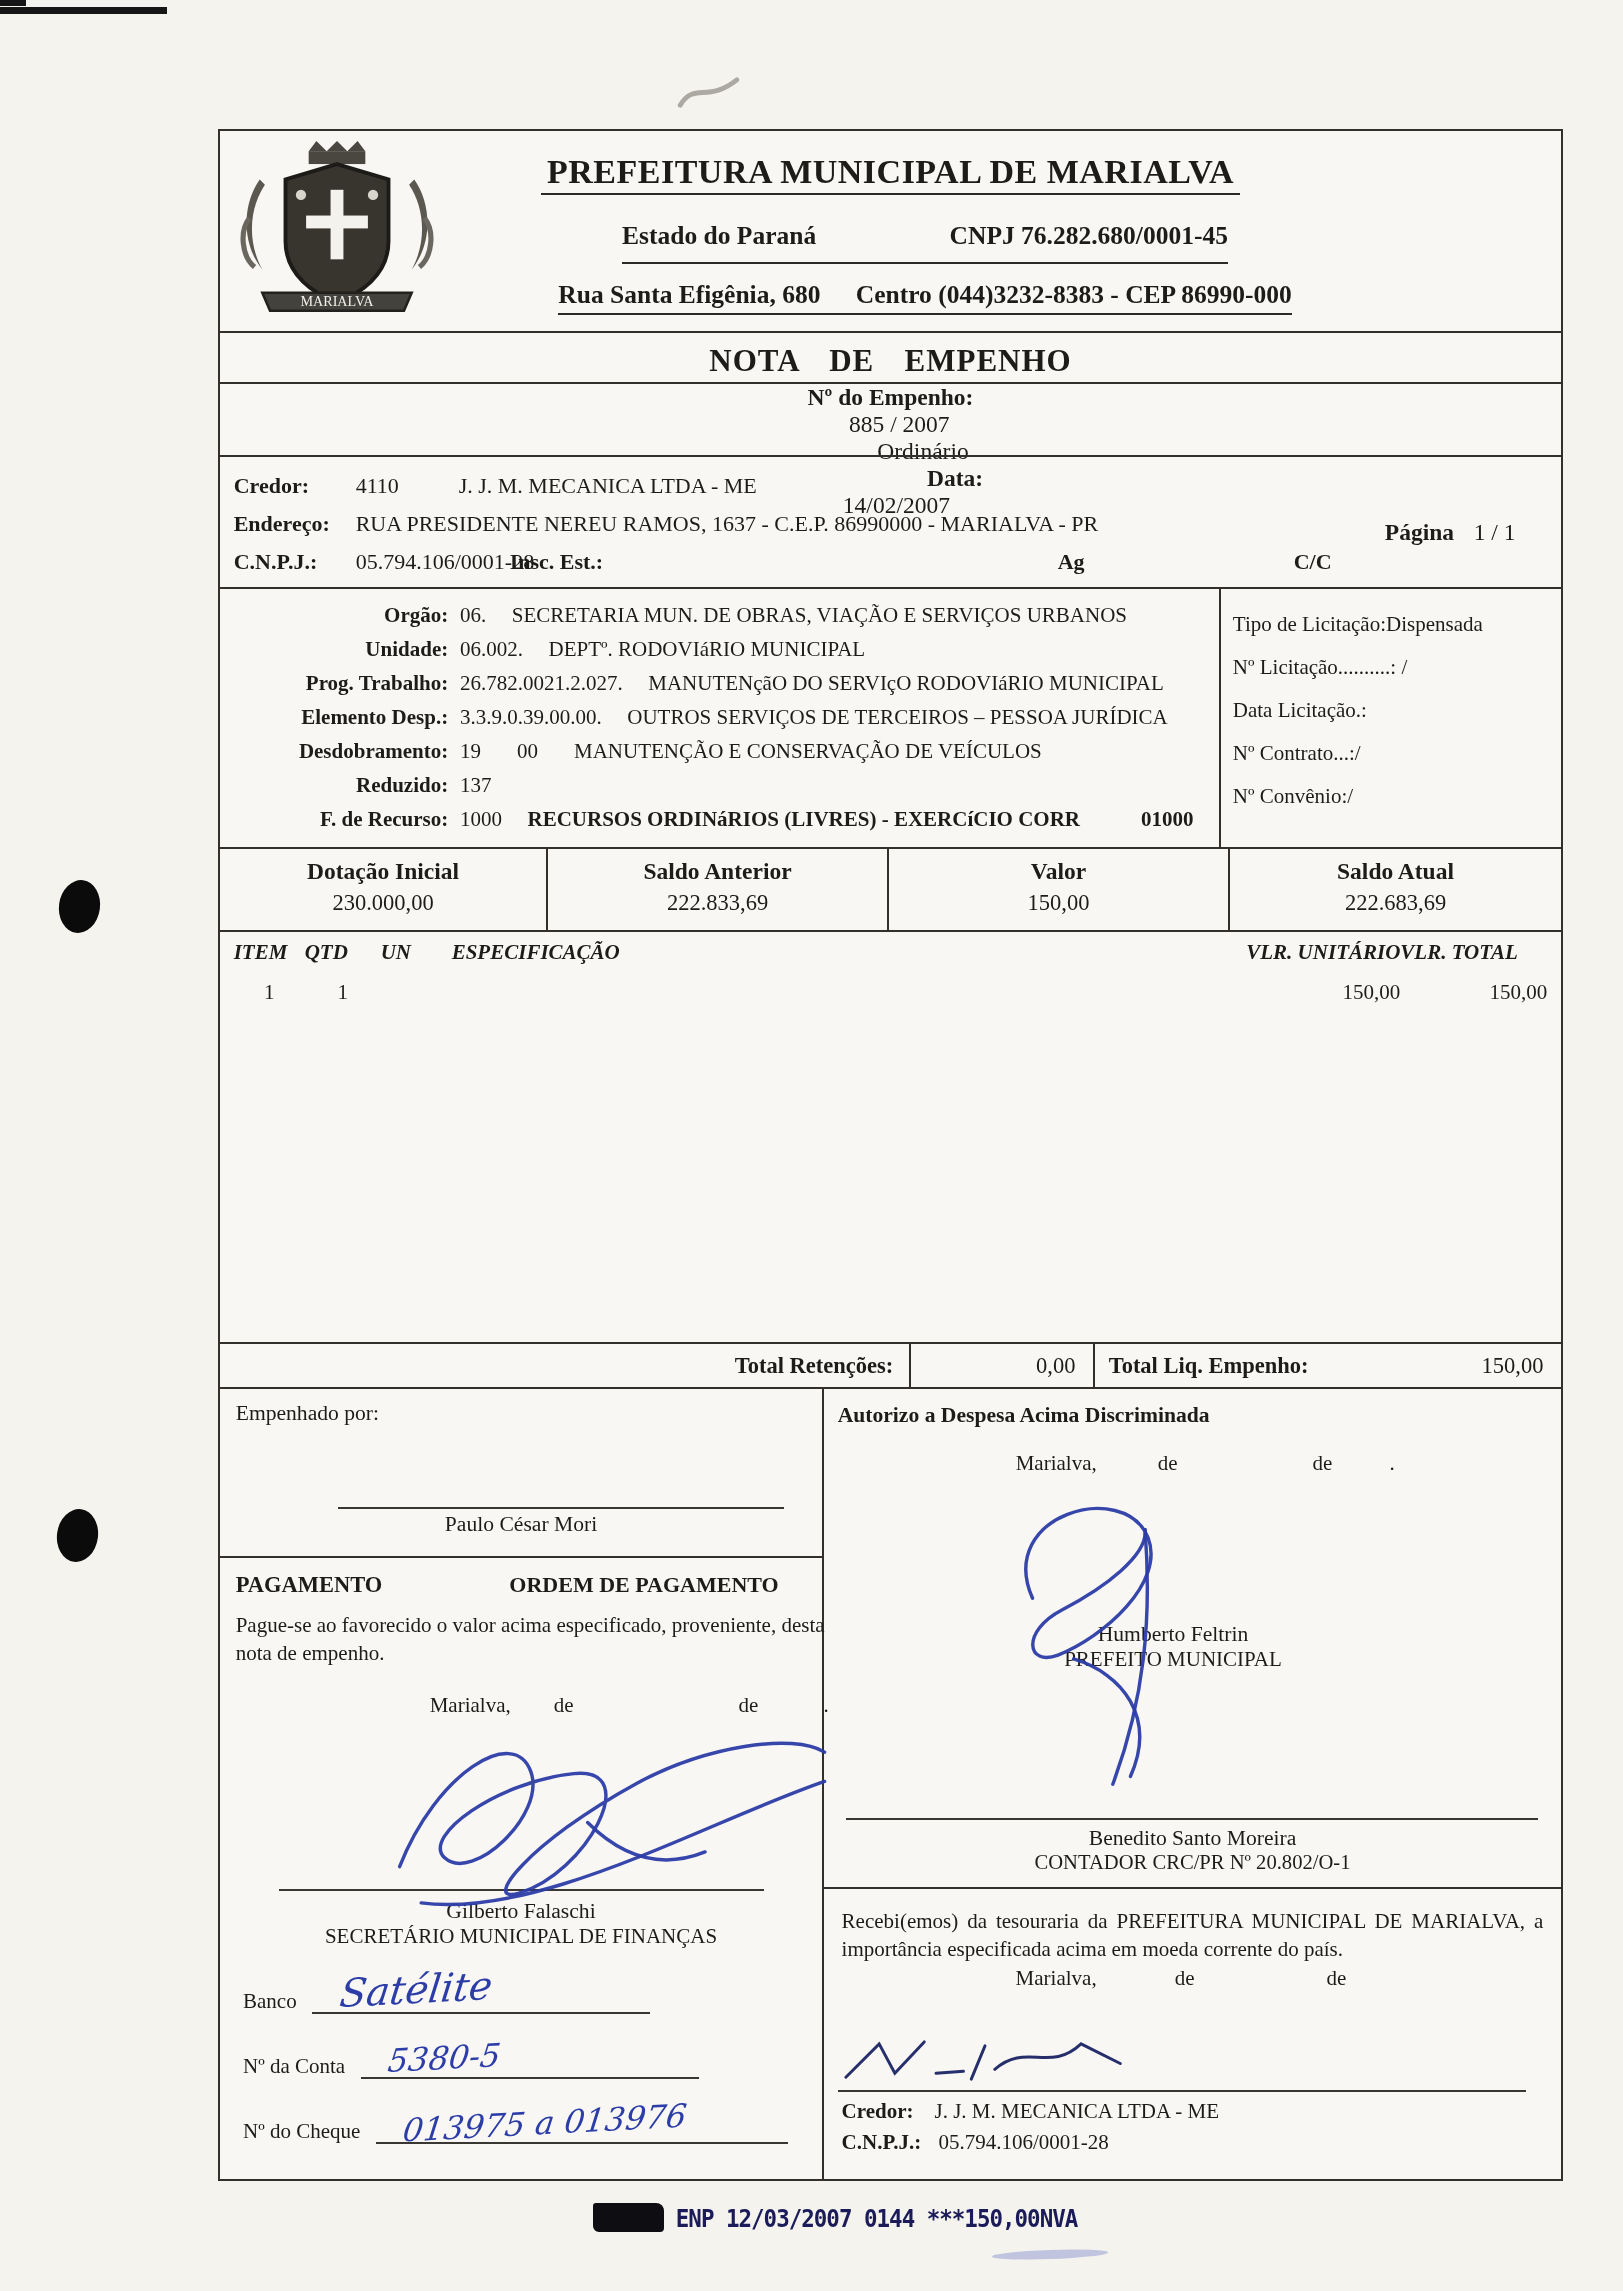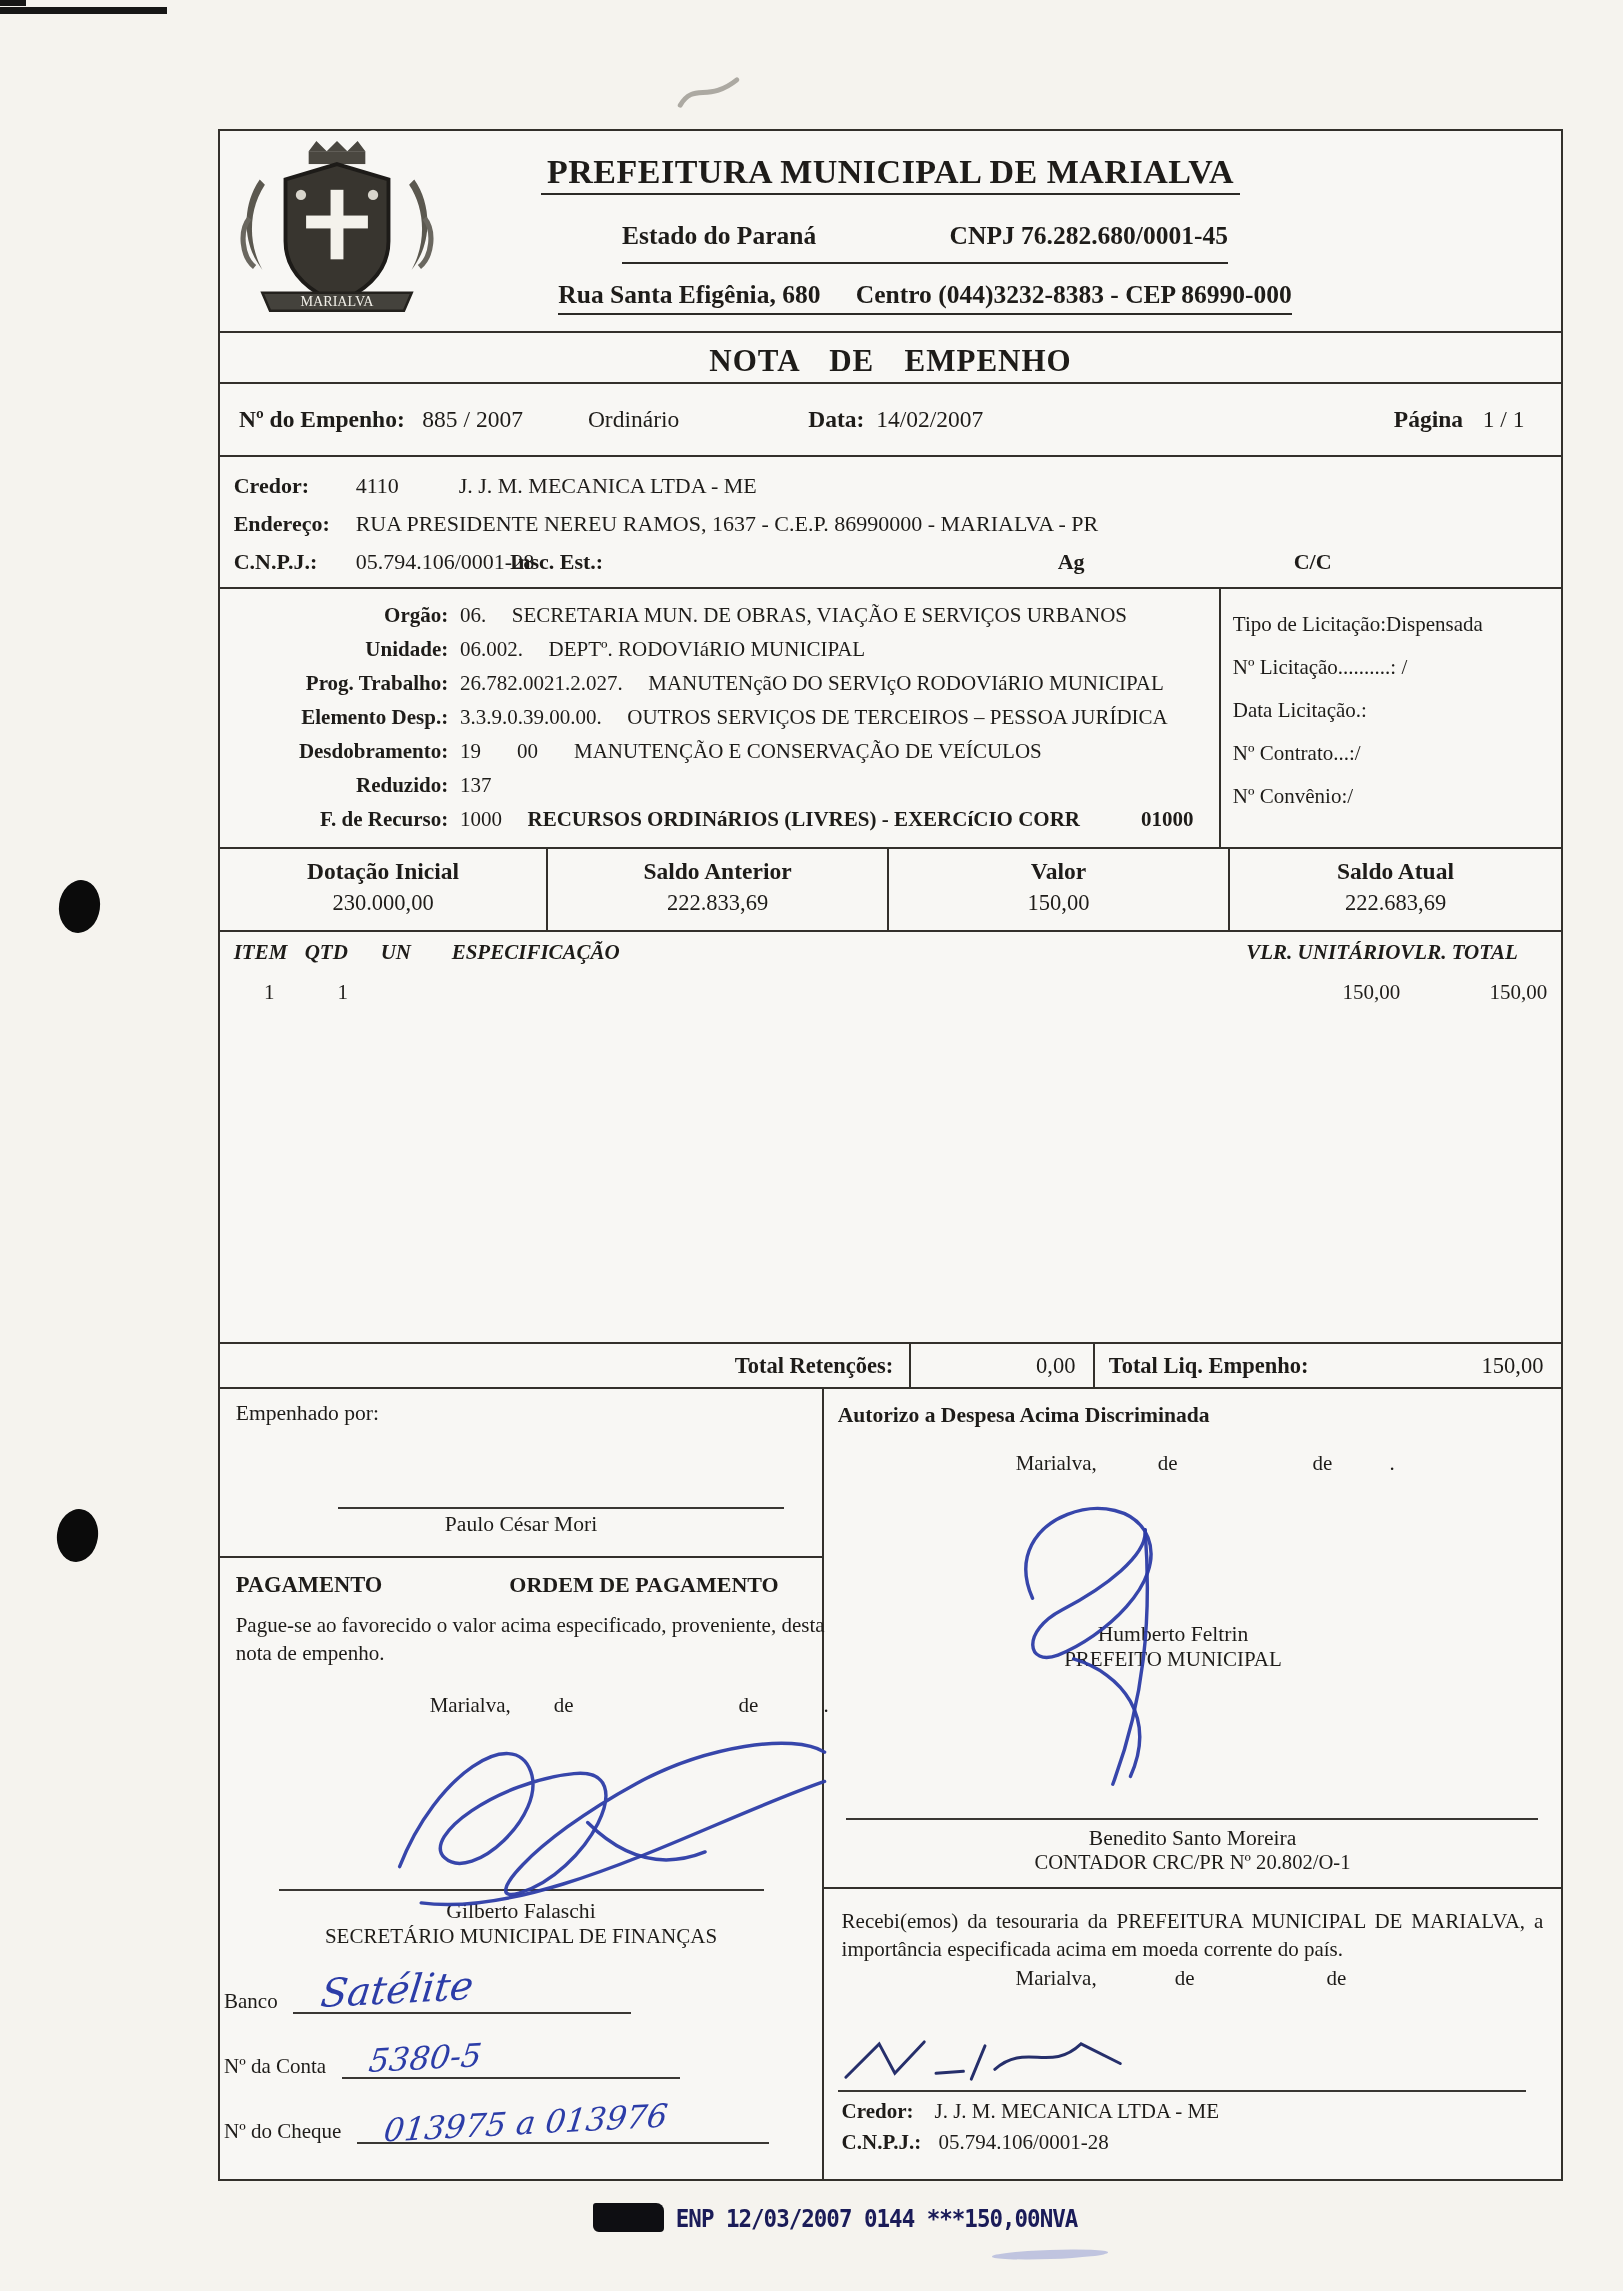--- a/index.html
+++ b/index.html
@@ -33,21 +33,21 @@
   .lh-title span{display:inline-block;border-bottom:2.9px solid #2c2a26;padding:0 5.9px 2.9px;}
   .lh-l2{position:absolute;left:69px;right:0;top:90px;text-align:center;font-size:25.5px;font-weight:bold;}
   .lh-l2 .wrap{display:inline-block;border-bottom:2px solid #2c2a26;padding-bottom:11px;}
   .lh-l2 .gap{margin-left:127px;}
   .lh-l3{position:absolute;left:69px;right:0;top:149px;text-align:center;font-size:25.5px;font-weight:bold;}
   .lh-l3 .wrap{display:inline-block;border-bottom:2px solid #2c2a26;padding-bottom:2.9px;}
   .lh-l3 .gap{margin-left:29px;}
   
   .titlebar{height:51px;line-height:56px;text-align:center;font-weight:bold;font-size:31px;word-spacing:21.6px;letter-spacing:1px;}
   
-  .empenho-row{height:73px;display:flex;align-items:center;padding:0 19px;font-size:23.5px;}
+  .empenho-row{height:73px;display:flex;align-items:center;padding:0 28px;font-size:23.5px;flex-direction:column;}
   .er-num{margin-left:17.6px;}
   .er-tipo{margin-left:65px;}
   .er-datal{margin-left:129px;font-weight:bold;}
   .er-datav{margin-left:11.8px;}
   .er-pag{margin-left:auto;margin-right:17.6px;}
   .er-pag .v{margin-left:13.7px;}
   
   .credor{height:132px;padding:9.8px 13.7px 0;font-size:22px;}
   .cr-row{display:flex;line-height:38px;position:relative;}
   .cr-label{width:122px;font-weight:bold;flex:0 0 auto;}
@@ -112,21 +112,21 @@
   .pg-dateline{margin-top:25.5px;display:flex;}
   .pg-dateline .c{margin-left:194px;}
   .pg-dateline .d1{margin-left:43px;}
   .pg-dateline .d2{margin-left:165px;}
   .pg-dateline .p{margin-left:65px;}
   .pg-sig{position:absolute;left:162px;top:98px;z-index:3;}
   .pg-sigblock{position:absolute;top:314px;left:0;right:0;text-align:center;}
   .pg-sigblock .line{display:inline-block;width:485px;border-bottom:2px solid #3a3733;height:7.8px;}
   .pg-sigblock .nome{margin-top:2px;font-size:21.6px;}
   .pg-sigblock .cargo{font-size:21px;}
-  .field-row{position:absolute;left:4px;display:flex;align-items:flex-end;font-size:21px;text-align:center;}
+  .field-row{position:absolute;left:23px;display:flex;align-items:flex-end;font-size:21px;text-align:center;}
   .fr-banco{top:417px;}
   .fr-conta{top:482px;}
   .fr-cheque{top:547px;}
   .fl-line{border-bottom:2px solid #3a3733;margin-left:15.7px;position:relative;height:37px;width:338px;}
   .fl-line.wide{width:412px;}
   .hand{position:absolute;left:27.4px;bottom:0;font-family:"DejaVu Serif",serif;font-style:italic;color:#2c3da8;transform:rotate(-3deg) skewX(-10deg);white-space:nowrap;}
   .hand.lg{font-size:39px;}
   .hand.md{font-size:32px;}
   
   .bo-right{flex:1;display:flex;flex-direction:column;box-sizing:border-box;}

